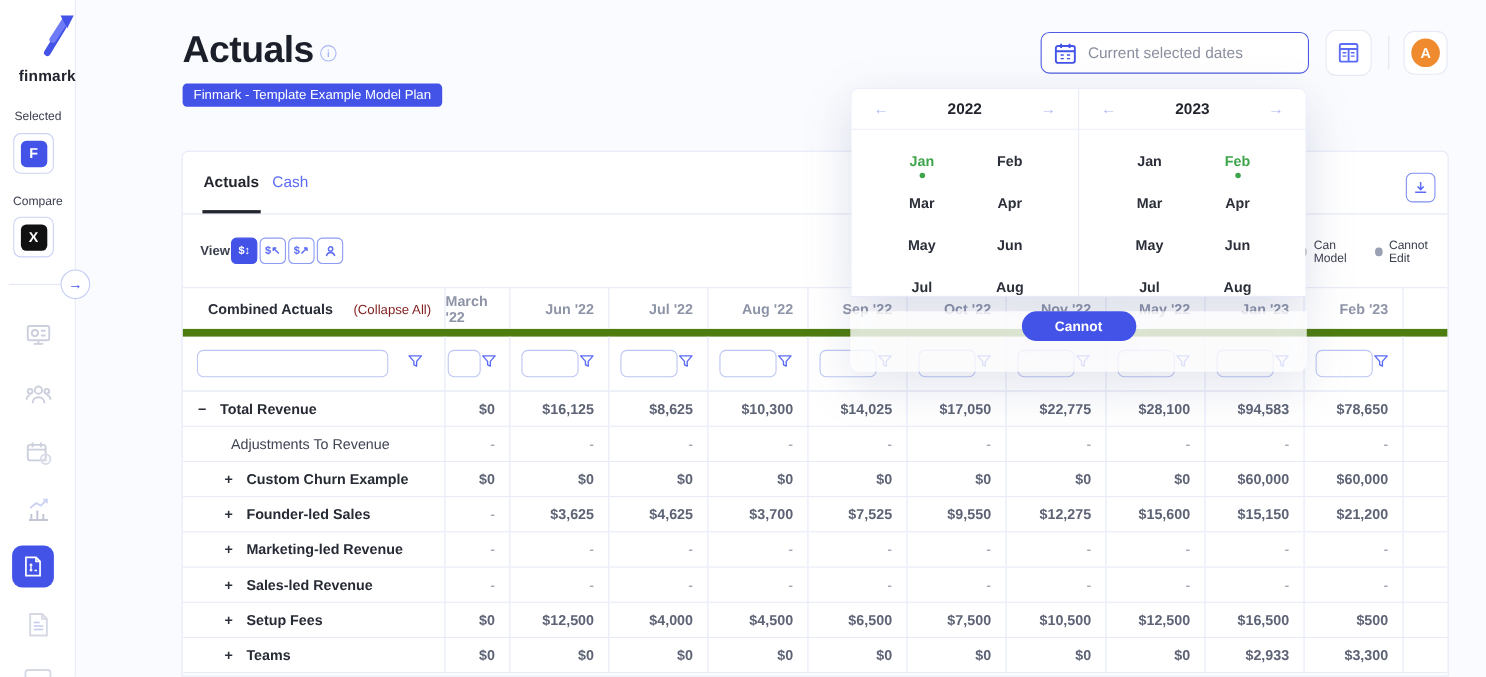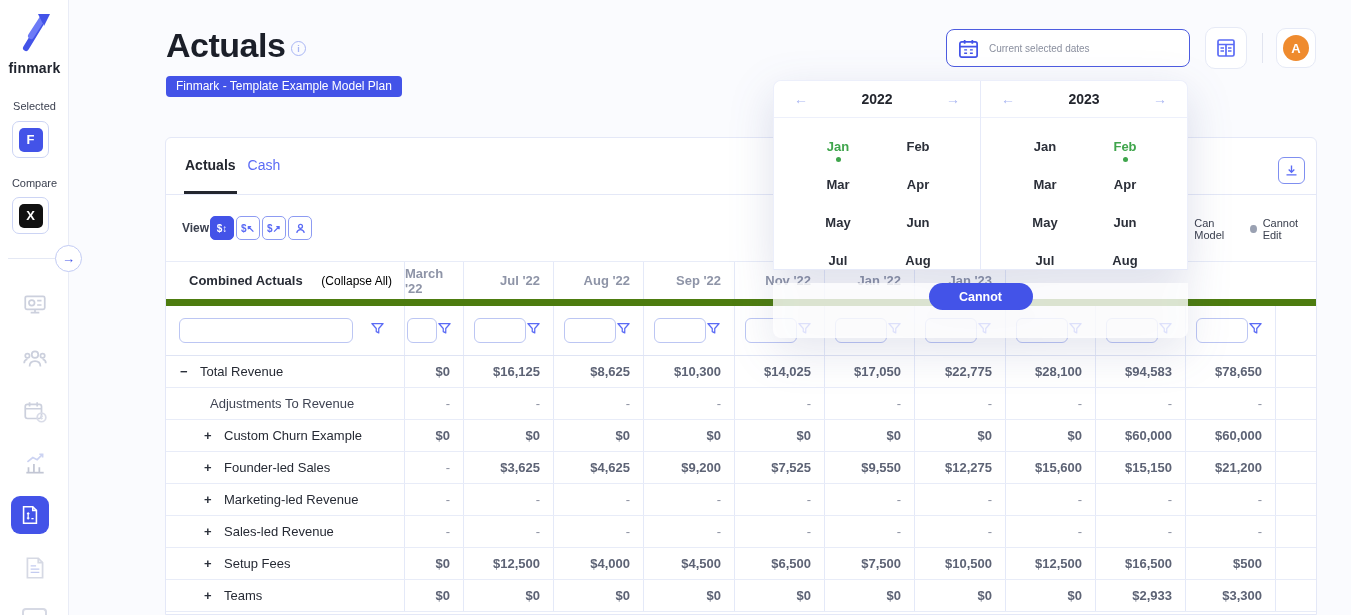--- a/index.html
+++ b/index.html
@@ -3,21 +3,21 @@
 <meta charset="utf-8">
 <style>
   * { margin:0; padding:0; box-sizing:border-box; }
   html,body { width:1351px; height:615px; overflow:hidden;
     font-family:"Liberation Sans", sans-serif; background:#fafbfe; }
   .abs { position:absolute; }
 
   
   .sidebar { position:absolute; left:0; top:0; width:69px; height:615px;
     background:#fff; border-right:1px solid #e9ecf6; z-index:6; }
-  .logo { position:absolute; left:0; top:12px; width:69px; text-align:center; }
+  .logo { position:absolute; left:0; top:12px; width:69px; text-align:right; }
   .logo-text { font-size:14px; font-weight:700; color:#20242e; margin-top:2px; letter-spacing:.2px; }
   .side-label { position:absolute; width:69px; text-align:center; font-size:11px; color:#3c4150; }
   .scen-btn { position:absolute; left:12px; width:37px; height:37px; background:#fff;
     border:1px solid #ccd4f4; border-radius:7px; display:flex; align-items:center; justify-content:center; cursor:pointer; }
   .scen-badge { width:24px; height:24px; border-radius:5px; color:#fff; font-size:13px; font-weight:700;
     display:flex; align-items:center; justify-content:center; }
   .side-divider { position:absolute; left:8px; top:258px; width:53px; height:1px; background:#e4e8f4; }
   .collapse-circle { position:absolute; left:55px; top:245px; width:27px; height:27px; border-radius:50%;
     background:#fff; border:1px solid #c2cbf4; color:#4353e8; font-size:13px; font-weight:700;
     display:flex; align-items:center; justify-content:center; z-index:7; cursor:pointer; }
@@ -28,21 +28,21 @@
     border:2px solid #d6d9e4; border-bottom:none; border-radius:4px 4px 0 0; }
 
   
   .page-title { left:166px; top:26px; font-size:34px; font-weight:800; color:#1b1f29; letter-spacing:-.5px; }
   .info-icon { left:291px; top:41px; width:15px; height:15px; border:1.5px solid #a9b6f5; border-radius:50%;
     color:#a9b6f5; font-size:9px; font-weight:700; display:flex; align-items:center; justify-content:center; }
   .plan-badge { left:166px; top:76px; height:21px; line-height:21px; padding:0 10px; background:#4353e8;
     color:#fff; font-size:12px; border-radius:4px; }
   .date-btn { left:946px; top:29px; width:244px; height:38px; background:#fff; border:1px solid #4d5ce0;
     border-radius:8px; display:flex; align-items:center; padding:0 10px; gap:9px; cursor:pointer; }
-  .date-cap { font-size:10px; color:#8a8f9f; }
+  .date-cap { font-size:14px; color:#8a8f9f; }
   .date-val { font-size:14px; font-weight:700; color:#1d212b; margin-top:1px; }
   .sq-btn { background:#fff; border:1px solid #e6eaf6; border-radius:10px; display:flex;
     align-items:center; justify-content:center; cursor:pointer; }
   .sheet-btn { left:1205px; top:27px; width:42px; height:42px; }
   .tb-div { left:1262px; top:33px; width:1px; height:30px; background:#e1e4ef; }
   .avatar-btn { left:1276px; top:28px; width:40px; height:40px; }
   .avatar-circle { width:26px; height:26px; border-radius:50%; background:#ef8b2e; color:#fff;
     font-size:13px; font-weight:700; display:flex; align-items:center; justify-content:center; }
 
   
@@ -67,39 +67,39 @@
   .legend .txt { font-size:11px; color:#3b404e; margin-right:8px; }
 
   
   .tablewrap { position:absolute; left:0; top:124px; width:1150px; }
   .grid { display:grid; grid-template-columns:239px 59px 90px 90px 91px 90px 90px 91px 90px 90px 90px 40px; }
   .grid > div { border-right:1px solid #e4e9f8; }
   .grid > div:last-child { border-right:none; }
   .thead { height:44px; border-bottom:7px solid #4d7c0f; }
   .thead .first { display:flex; align-items:center; justify-content:space-between; padding:0 12px 0 23px; }
   .t-title { font-size:13px; font-weight:700; color:#282c36; }
-  .t-collapse { font-size:12px; color:#000000; cursor:pointer; }
+  .t-collapse { font-size:12px; color:#7f1d1d; cursor:pointer; }
   .h-cell { display:flex; align-items:center; justify-content:flex-end; padding-right:13px;
     font-size:13px; font-weight:700; color:#8e94a7; }
   .tfilter { height:50px; border-bottom:1px solid #dfe4f4; }
   .f-cell { display:flex; align-items:center; }
   .f-input { height:25px; border:1px solid #bcc6f3; border-radius:6px; background:#fff; outline:none;
     font-size:12px; padding:0 6px; }
   .f-cell.first { padding-left:13px; }
   .f-cell.first .f-input { width:174px; }
   .f-cell.month { justify-content:space-between; padding:0 13px 0 10px; }
   .f-cell.month .f-input { width:52px; }
   .f-cell.month .f-input.narrow { width:30px; margin-left:-8px; }
   .trow { height:32px; border-bottom:1px solid #e8ecf8; }
   .r-label { display:flex; align-items:center; font-size:13px; }
   .r-icon { width:12px; font-weight:700; color:#2b303b; font-size:13px; cursor:pointer; }
   .lvl0 { padding-left:14px; } .lvl0 .name { margin-left:8px; }
   .lvl0.noicon { padding-left:36px;align-items:center; }
   .lvl1 { padding-left:38px; } .lvl1 .name { margin-left:8px; }
-  .name.b { font-weight:400; color:#262a34; }
+  .name.b { font-weight:700; color:#262a34; }
   .name.r { font-weight:400; color:#3f4453; }
   .v-cell { display:flex; align-items:center; justify-content:flex-end; padding-right:13px;
     font-size:13px; font-weight:700; color:#5d6375; }
   .v-cell.dash { font-weight:400; color:#8b91a1; }
 
   
   .popup { left:773px; top:80px; width:415px; height:245px; z-index:10;
     filter:drop-shadow(0 14px 22px rgba(50,60,130,.16)); }
   .panels { display:flex; height:190px; border-radius:8px 8px 0 0; overflow:hidden; border:1px solid #eceffb; border-bottom:1px solid #e6eaf9; }
   .panel { flex:1; background:#fff; }
@@ -249,26 +249,29 @@
     </div>
   </div>
 
   <div class="tablewrap">
     <div class="grid thead" id="thead">
         <div class="first">
           <span class="t-title">Combined Actuals</span>
           <span class="t-collapse">(Collapse All)</span>
         </div>
         <div class="h-cell">March '22</div>
+        <div class="h-cell">Jun '22</div>
         <div class="h-cell">Jul '22</div>
         <div class="h-cell">Aug '22</div>
         <div class="h-cell">Sep '22</div>
+        <div class="h-cell">Oct '22</div>
         <div class="h-cell">Nov '22</div>
-        <div class="h-cell">Jan '22</div>
+        <div class="h-cell">May '22</div>
         <div class="h-cell">Jan '23</div>
+        <div class="h-cell">Feb '23</div>
         <div class="h-cell"></div>
       </div>
     <div class="grid tfilter" id="tfilter">
         <div class="f-cell first">
           <input class="f-input" style="margin-right: 17px;">
           <span><svg width="15" height="15" viewBox="0 0 24 24">
               <path d="M3 4h18l-7 8v7l-4-2v-5z" fill="none" stroke="#5b6bf5" stroke-width="2" stroke-linejoin="round"></path>
             </svg></span>
         </div>
         <div class="f-cell month">
@@ -385,21 +388,21 @@
           <div class="v-cell"></div>
         </div>
         <div class="grid trow">
           <div class="r-label lvl1">
             <span class="r-icon">+</span>
             <span class="name b">Founder-led Sales</span>
           </div>
           <div class="v-cell dash">-</div>
           <div class="v-cell">$3,625</div>
           <div class="v-cell">$4,625</div>
-          <div class="v-cell">$9,200</div>
+          <div class="v-cell">$3,700</div>
           <div class="v-cell">$7,525</div>
           <div class="v-cell">$9,550</div>
           <div class="v-cell">$12,275</div>
           <div class="v-cell">$15,600</div>
           <div class="v-cell">$15,150</div>
           <div class="v-cell">$21,200</div>
           <div class="v-cell"></div>
         </div>
         <div class="grid trow">
           <div class="r-label lvl1">

